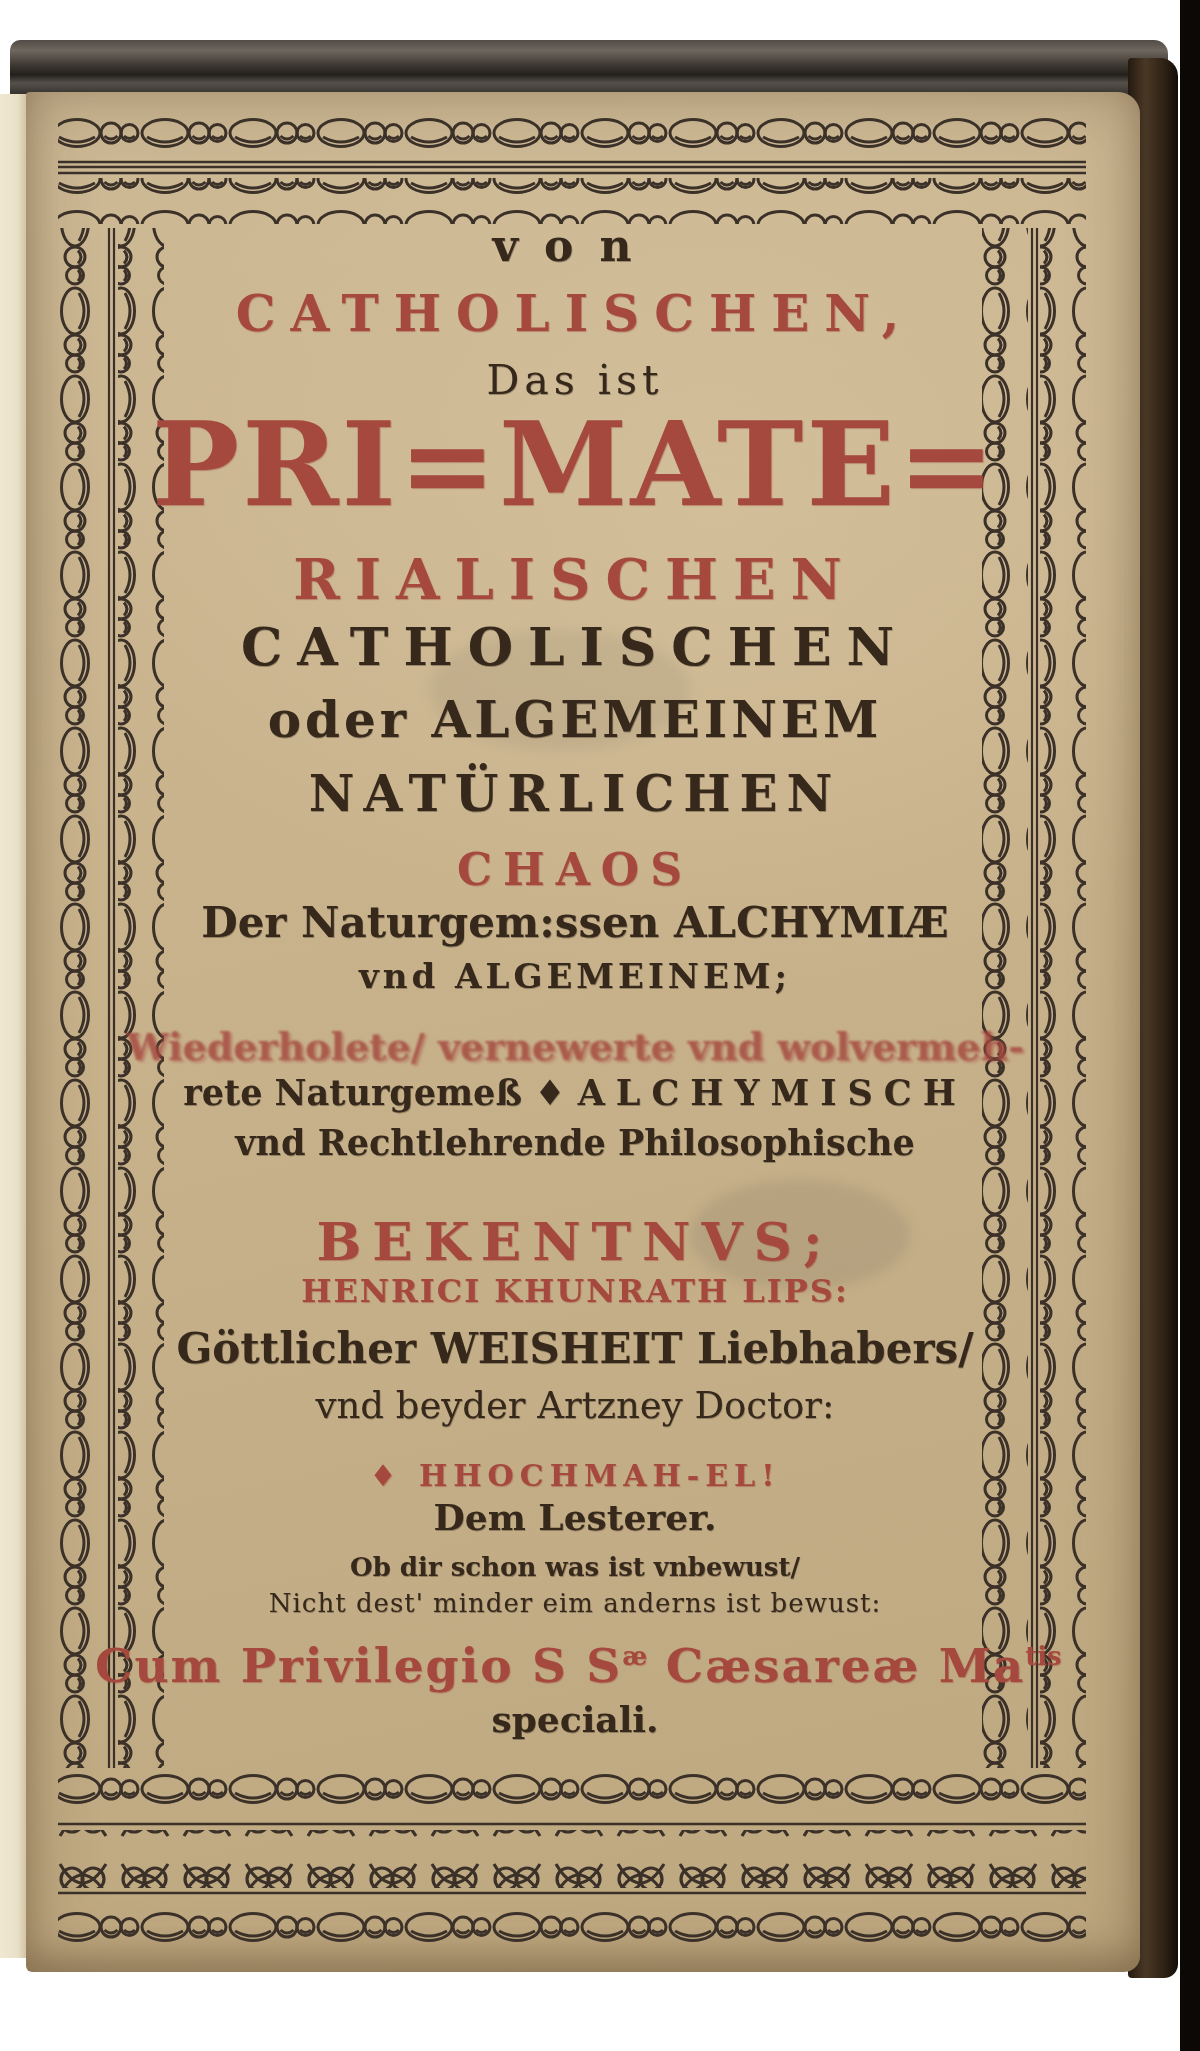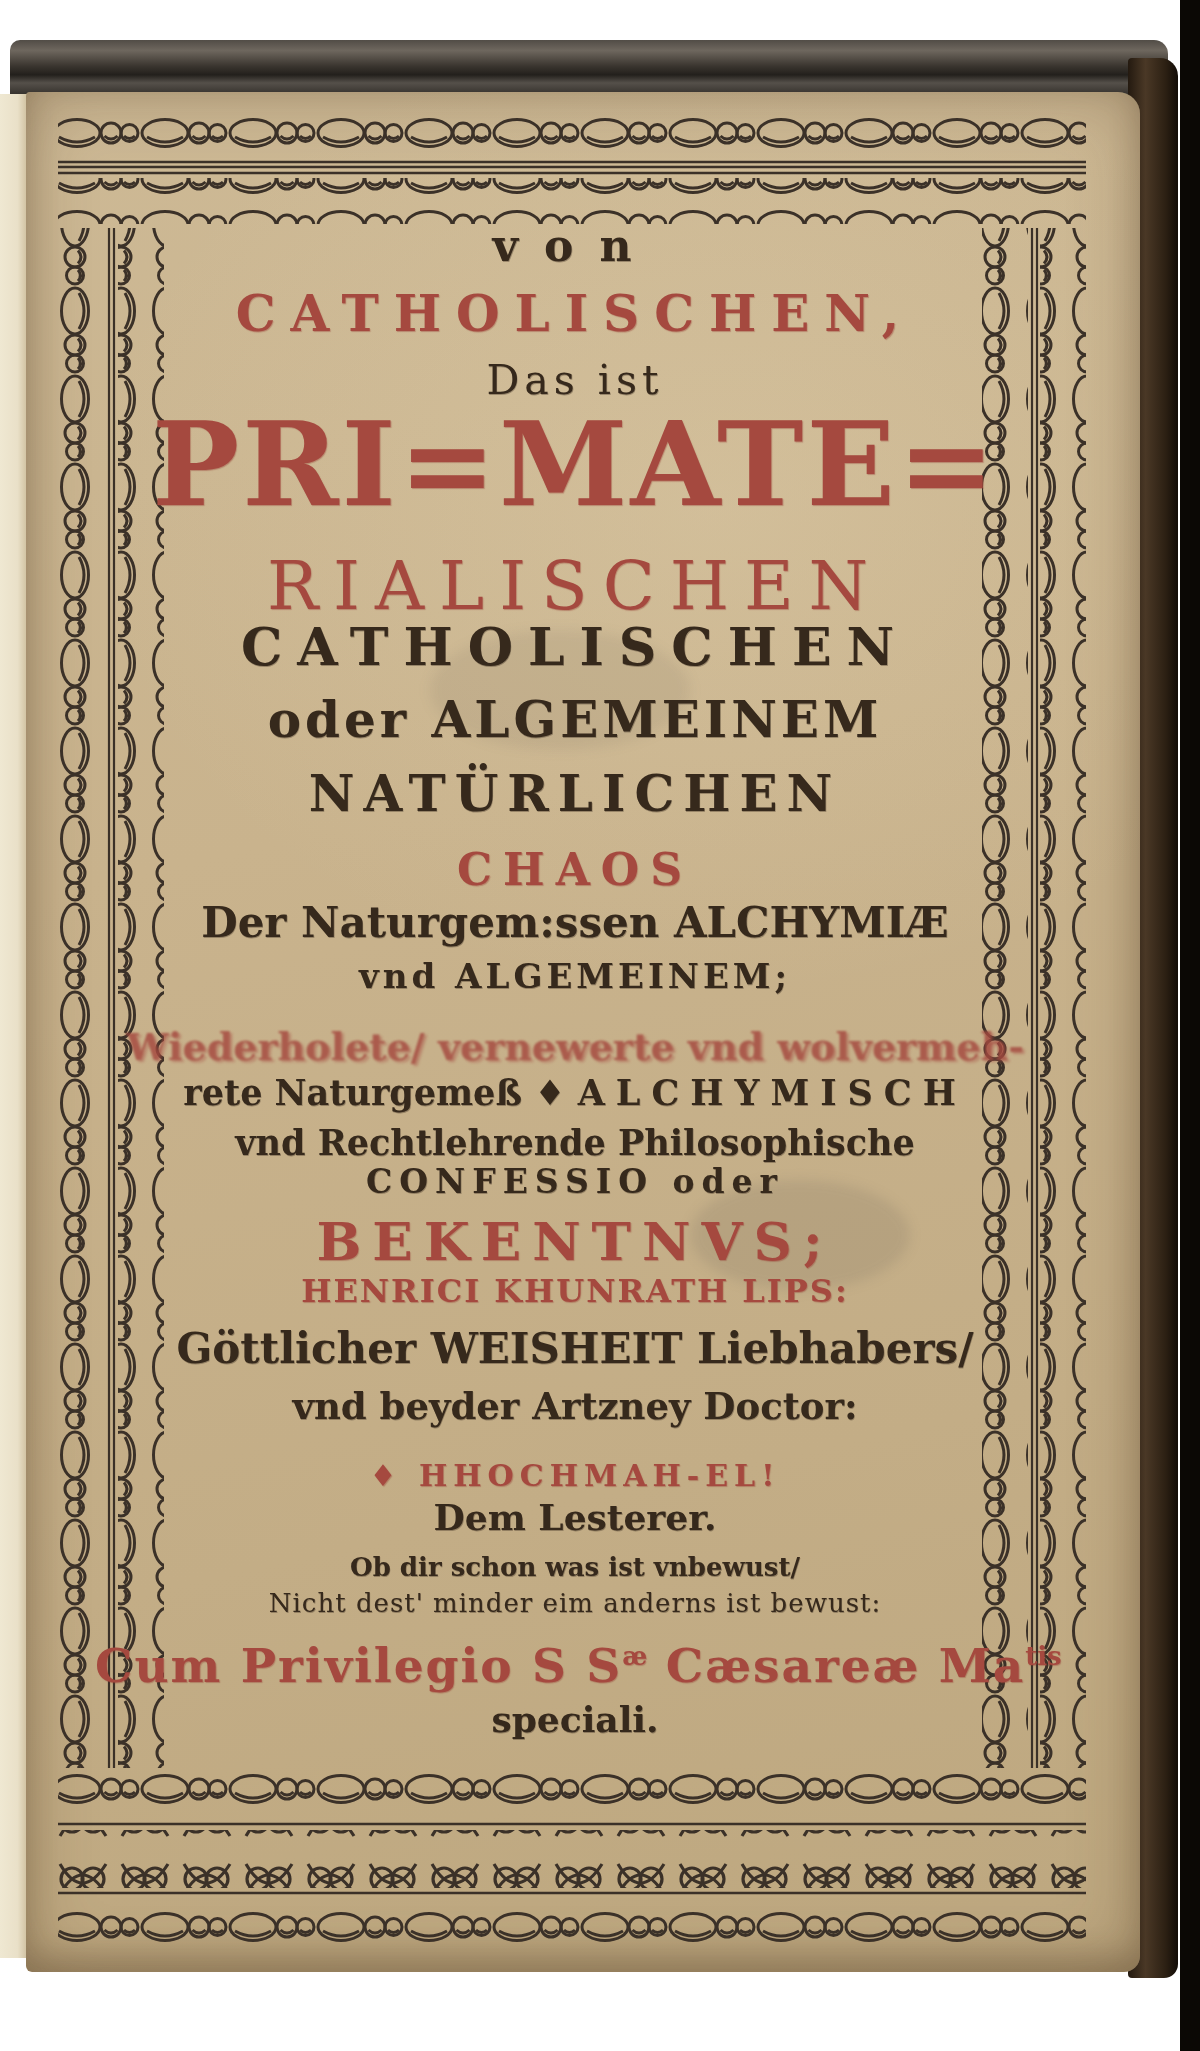--- a/index.html
+++ b/index.html
@@ -30,37 +30,37 @@
   .line{position:absolute;left:95px;width:960px;text-align:center;color:#36291c;white-space:nowrap;
         text-shadow:0.6px 0.8px 0.6px rgba(54,41,28,.35);}
   .red{color:#a5493f;text-shadow:0.8px 0.9px 1px rgba(150,60,50,.40);}
   .bl{font-weight:bold;}
   .caps{font-weight:bold;}
   sup.sm{font-size:55%;vertical-align:super;letter-spacing:0;}
   .l-von       {top:220px;font-size:44px;font-weight:bold;letter-spacing:26px;}
   .l-hyle      {top:284px;font-size:50px;font-weight:bold;letter-spacing:15px;}
   .l-dasist    {top:356px;font-size:41px;font-weight:normal;letter-spacing:5px;}
   .l-primate   {top:396px;font-size:116px;font-weight:bold;letter-spacing:3px;}
-  .l-rial      {top:546px;font-size:68px;font-weight:normal;letter-spacing:15px;}
+  .l-rial      {top:546px;font-size:56px;font-weight:bold;letter-spacing:15px;}
   .l-cath      {top:616px;font-size:52px;font-weight:bold;letter-spacing:15px;}
   .l-oder      {top:690px;font-size:50px;font-weight:bold;letter-spacing:4px;}
   .l-natur     {top:764px;font-size:50px;font-weight:bold;letter-spacing:9px;}
   .l-chaos     {top:844px;font-size:44px;font-weight:bold;letter-spacing:11px;}
   .l-naturgem  {top:898px;font-size:42px;font-weight:bold;}
   .l-vndalch   {top:956px;font-size:34px;font-weight:bold;letter-spacing:4px;}
   .l-wieder    {top:1024px;font-size:38px;font-weight:bold;filter:blur(1.2px);opacity:.82;
                 text-shadow:2.5px 2px 2px rgba(165,73,63,.55);}
   .l-rete      {top:1072px;font-size:35px;font-weight:bold;}
   .l-rete .sp  {letter-spacing:11px;}
   .l-recht     {top:1122px;font-size:35px;font-weight:bold;}
   .l-conf      {top:1162px;font-size:33px;font-weight:bold;letter-spacing:7px;}
   .l-bekent    {top:1210px;font-size:53px;font-weight:bold;letter-spacing:11px;filter:blur(.4px);}
   .l-henrici   {top:1272px;font-size:32px;font-weight:bold;letter-spacing:2px;filter:blur(.3px);}
   .l-goett     {top:1324px;font-size:42px;font-weight:bold;}
-  .l-beyder    {top:1384px;font-size:37px;font-weight:bold;}
+  .l-beyder    {top:1384px;font-size:37px;font-weight:normal;}
   .l-hhoch     {top:1458px;font-size:30px;font-weight:bold;letter-spacing:6px;}
   .l-dem       {top:1496px;font-size:36px;font-weight:bold;}
   .l-obdir     {top:1552px;font-size:26px;font-weight:bold;}
   .l-nicht     {top:1588px;font-size:26px;font-weight:normal;letter-spacing:1px;}
   .l-cum       {top:1638px;font-size:47px;font-weight:bold;letter-spacing:2px;filter:blur(.4px);}
   .l-spec      {top:1698px;font-size:36px;font-weight:bold;}
 </style>
 </head>
 <body>
 
@@ -151,23 +151,20 @@
     <span class="bl">Der Naturgem:ssen </span><span class="caps">ALCHYMIÆ</span>
   </div>
   <div class="line l-vndalch">
     <span class="bl">vnd </span><span class="caps">ALGEMEINEM;</span>
   </div>
   <div class="line l-wieder red">Wiederholete/ vernewerte vnd wolvermeh-</div>
   <div class="line l-rete">
     <span class="bl">rete Naturgemeß ♦ </span><span class="caps sp">ALCHYMISCH</span>
   </div>
   <div class="line l-recht bl">vnd Rechtlehrende Philosophische</div>
-  <div class="line l-conf">
-    <span class="caps">CONFESSIO </span><span class="bl">oder</span>
-  </div>
   <div class="line l-bekent red">BEKENTNVS;</div>
   <div class="line l-henrici red">HENRICI KHUNRATH LIPS:</div>
   <div class="line l-goett bl">Göttlicher WEISHEIT Liebhabers/</div>
   <div class="line l-beyder bl">vnd beyder Artzney Doctor:</div>
   <div class="line l-hhoch red">♦ HHOCHMAH-EL!</div>
   <div class="line l-dem bl">Dem Lesterer.</div>
   <div class="line l-obdir bl">Ob dir schon was ist vnbewust/</div>
   <div class="line l-nicht bl">Nicht dest' minder eim anderns ist bewust:</div>
   <div class="line l-cum red">
     <span>Cum Privilegio S S</span><sup class="sm">æ</sup><span> Cæsareæ Ma</span><sup class="sm">tis</sup>

